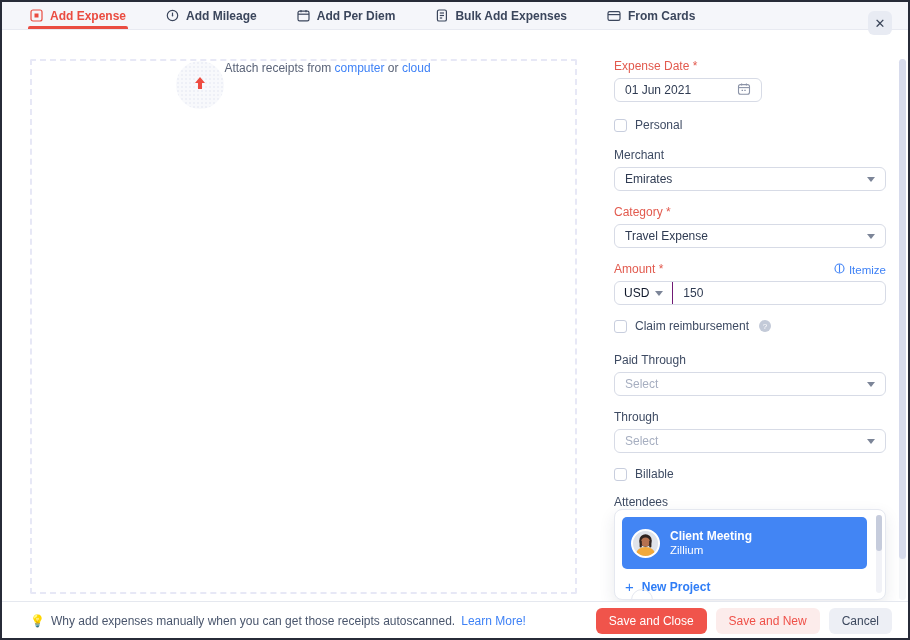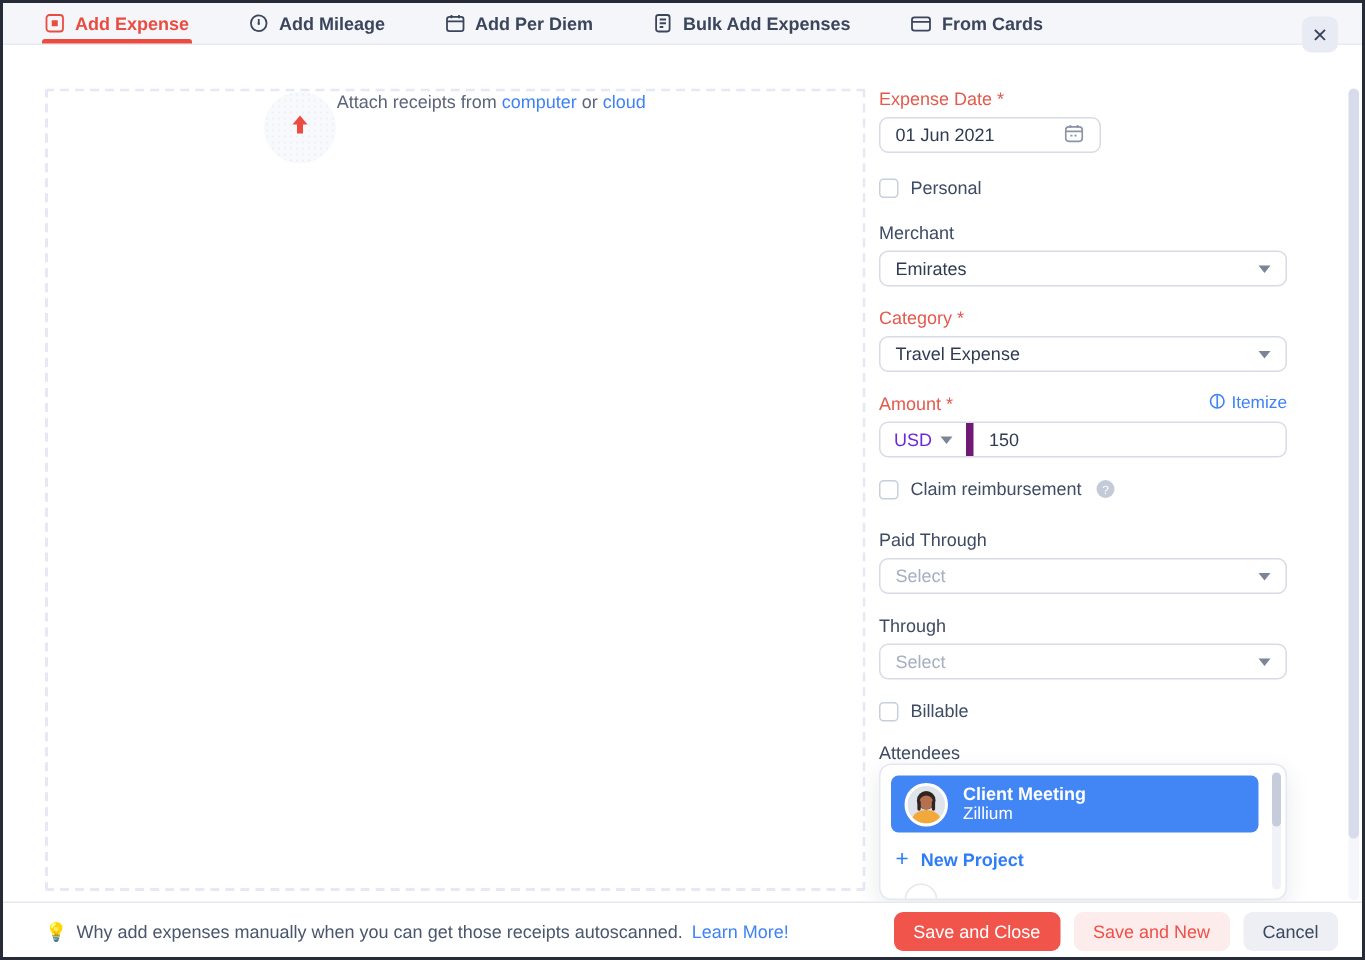--- a/index.html
+++ b/index.html
@@ -14,49 +14,49 @@
   .tab.active::after { content:""; position:absolute; left:-2px; right:-2px; bottom:0; height:3px; background:#ea4c41; border-radius:2px 2px 0 0; }
   .close-btn { position:absolute; top:9px; right:16px; width:24px; height:24px; background:#e8ebf3; border-radius:6px; display:flex; align-items:center; justify-content:center; font-size:13px; color:#3a4458; cursor:pointer; }
 
   
   .upload-area { position:absolute; left:28px; top:57px; width:547px; height:535px; border:2px dashed #e7e8f6; border-radius:2px; display:flex; flex-direction:row; align-items:flex-start; justify-content:center; }
   .upload-circle { width:48px; height:48px; border-radius:50%; background:radial-gradient(#eef0f7 1px, #f8f9fc 1px); background-size:4px 4px; display:flex; align-items:center; justify-content:center; margin-bottom:12px; }
   .upload-text { font-size:12px; color:#5b6478; }
   .link { color:#3f82f6; cursor:pointer; text-decoration:none; }
 
   
-  .form-panel { position:absolute; left:584px; top:57px; width:272px; }
+  .form-panel { position:absolute; left:612px; top:57px; width:272px; }
   .lbl { font-size:12px; color:#3e4b63; margin-bottom:5px; }
   .lbl.required { color:#e25a4e; }
   .lbl-row { display:flex; justify-content:space-between; align-items:flex-end; margin-bottom:5px; }
   .lbl-row .lbl { margin-bottom:0; }
   .field { height:24px; border:1px solid #d7dbe6; border-radius:6px; background:#fff; display:flex; align-items:center; font-size:12px; color:#2f3b52; padding:0 10px; }
   .select-field { justify-content:space-between; cursor:pointer; }
   .placeholder { color:#a6aec0; }
   .caret { width:0; height:0; border-left:4px solid transparent; border-right:4px solid transparent; border-top:5px solid #7c8598; flex:none; }
   .gap14 { margin-top:14px; } .gap16 { margin-top:16px; } .gap20 { margin-top:20px; }
 
   .checkbox-row { display:flex; align-items:center; gap:8px; font-size:12px; color:#3e4b63; }
   .checkbox { width:13px; height:13px; border:1px solid #c8cede; border-radius:3px; background:#fff; flex:none; cursor:pointer; }
   .info-dot { width:12px; height:12px; border-radius:50%; background:#c3cad8; color:#fff; font-size:8px; display:flex; align-items:center; justify-content:center; margin-left:2px; }
 
   .date-field { width:148px; justify-content:space-between; }
   .amount-field { padding:0; }
-  .currency-seg { display:flex; align-items:center; gap:6px; padding:0 9px; height:100%; border-right:5px solid #701a75; cursor:pointer; color:#6d28d9; }
+  .currency-seg { display:flex; align-items:center; gap:6px; padding:0 9px; height:100%; border-right:1px solid #701a75; cursor:pointer; color:#0f172a; }
   .amount-value { padding:0 10px; }
   .itemize { display:flex; align-items:center; gap:4px; font-size:11.5px; color:#3f82f6; cursor:pointer; }
 
   .attendees-field { padding:0; height:26px; }
   .att-type { display:flex; align-items:center; gap:8px; padding:0 9px; height:100%; border-right:1px solid #d7dbe6; cursor:pointer; }
   .att-input { flex:1; border:none; outline:none; height:100%; padding:0 10px; font-size:12px; font-family:"Liberation Sans", sans-serif; color:#2f3b52; background:transparent; }
   .att-input::placeholder { color:#a6aec0; }
 
   
   .dropdown-panel { position:absolute; top:450px; left:0; width:272px; height:91px; background:#fff; border:1px solid #e5e8f0; border-radius:8px; box-shadow:0 6px 16px rgba(40,50,80,.10); overflow:hidden; padding:7px 18px 0 7px; }
-  .dd-item { height:38px; background:#4285f4; border-radius:5px; display:flex; align-items:center; gap:10px; padding:0 9px; cursor:pointer; }
+  .dd-item { height:52px; background:#4285f4; border-radius:5px; display:flex; align-items:center; gap:10px; padding:0 9px; cursor:pointer; }
   .avatar { width:29px; height:29px; border-radius:50%; background:#e6e9ef; border:2px solid #fff; overflow:hidden; flex:none; }
   .dd-title { font-size:12px; font-weight:700; color:#fff; line-height:14px; }
   .dd-sub { font-size:11.5px; color:#fff; line-height:14px; }
   .new-project { display:flex; align-items:center; gap:8px; margin:11px 0 0 3px; font-size:12px; font-weight:600; color:#2f7df6; cursor:pointer; }
   .plus { font-size:15px; font-weight:400; line-height:12px; }
   .dd-partial { position:absolute; bottom:-12px; left:16px; width:22px; height:22px; border-radius:50%; border:1px solid #e4e7ef; }
   .dd-scrollbar { position:absolute; top:5px; right:3px; width:6px; height:78px; background:#f1f2f7; border-radius:3px; }
   .dd-thumb { width:6px; height:36px; background:#c6ccdc; border-radius:3px; }
 
   

